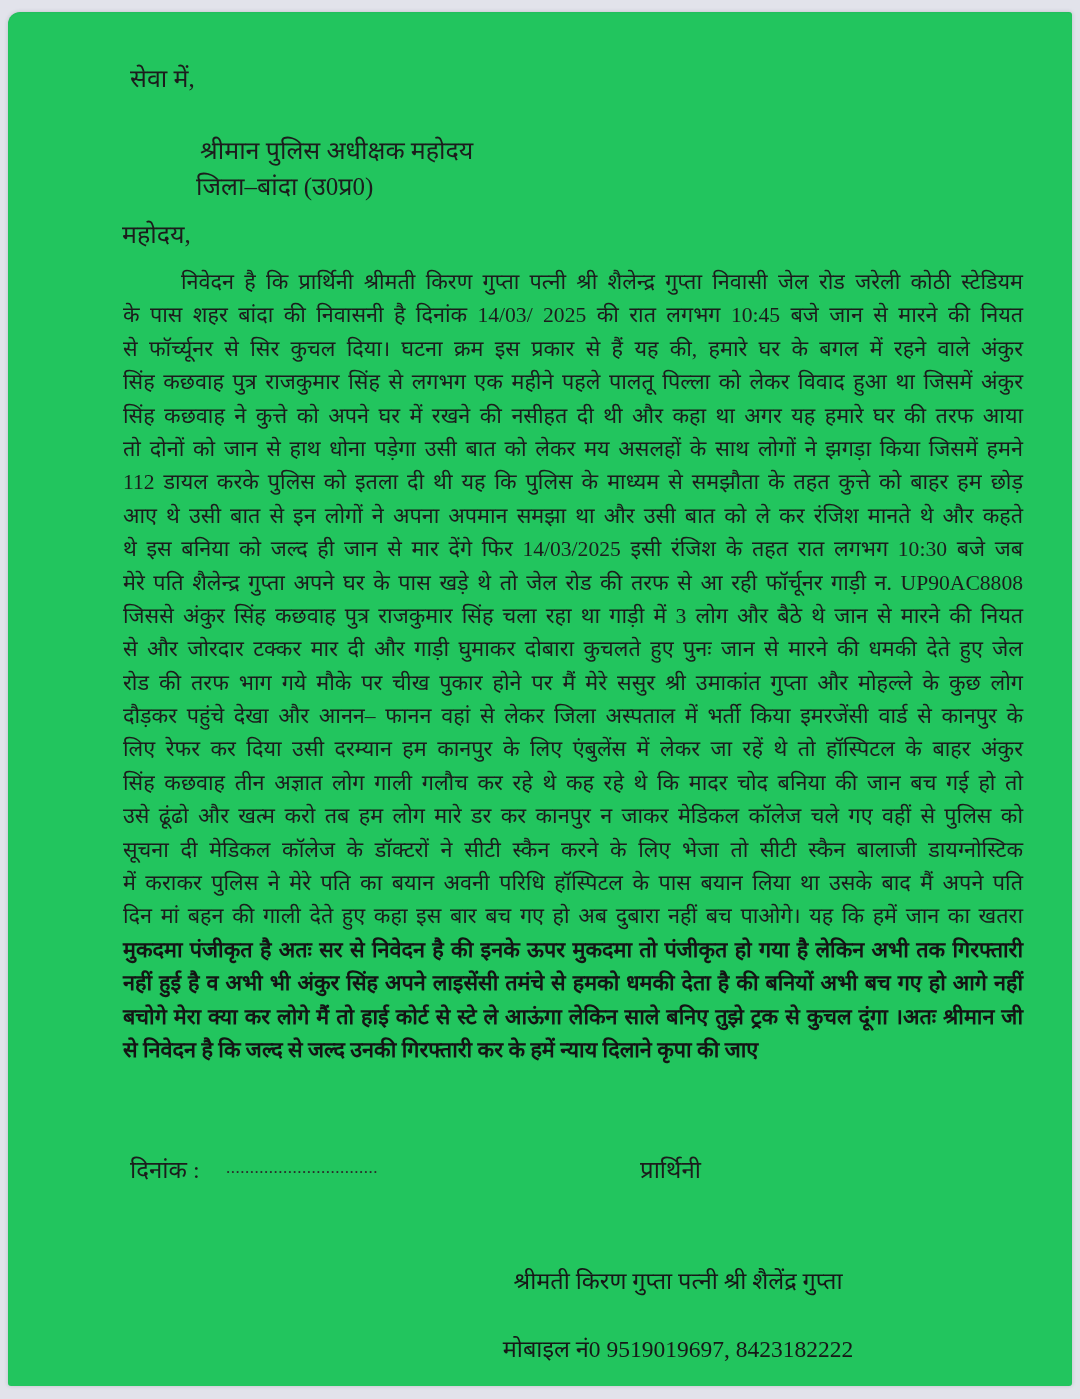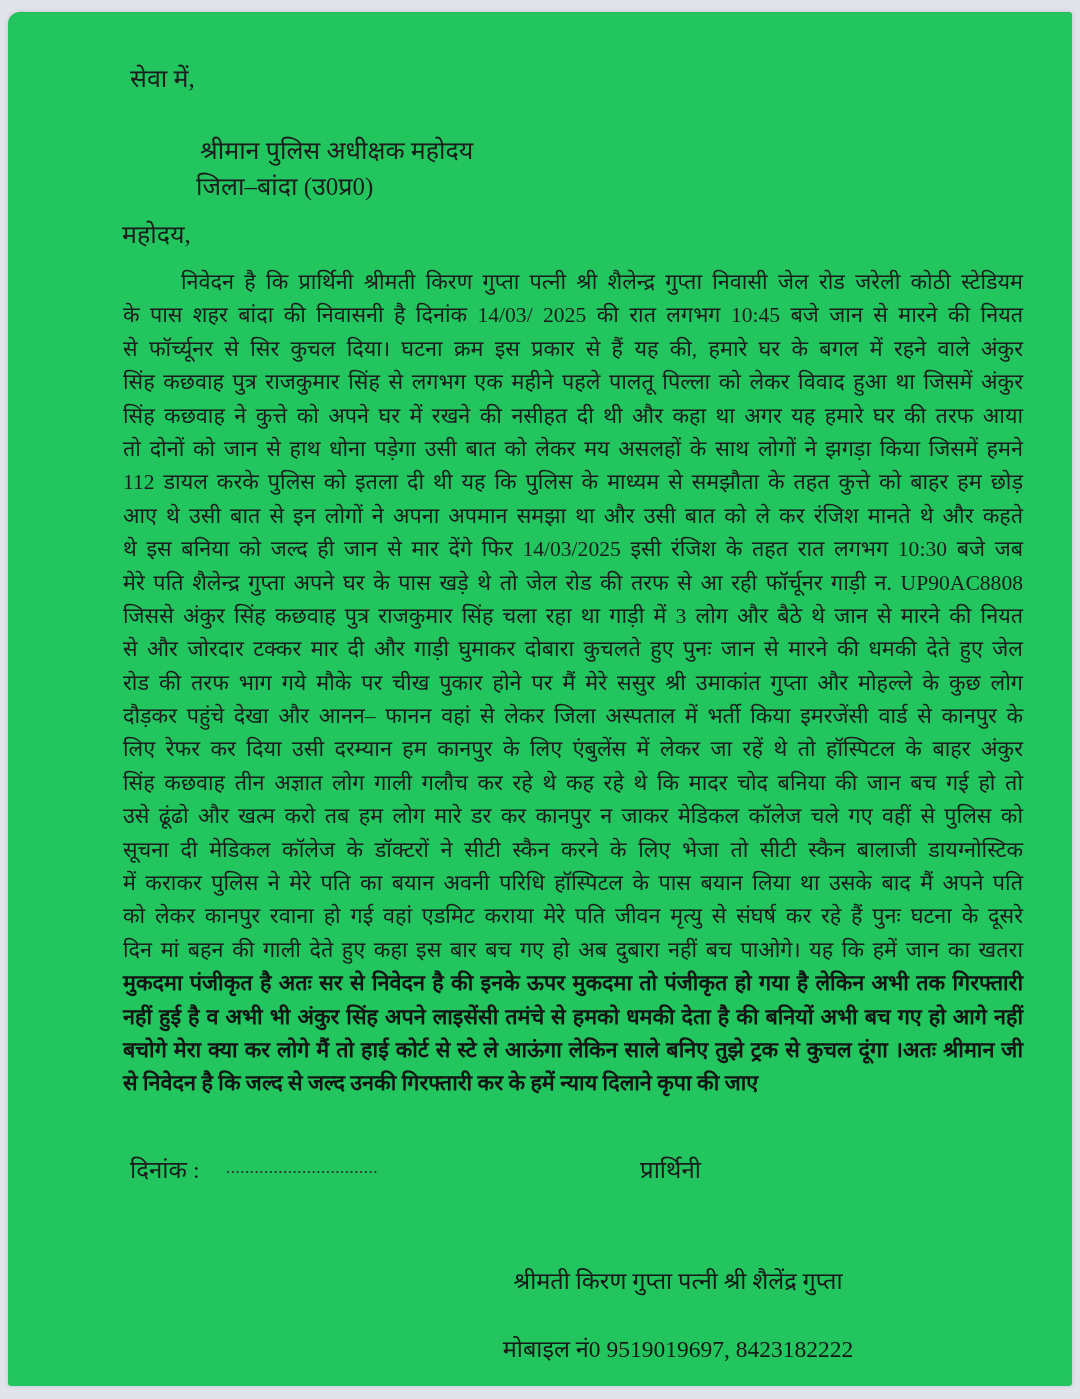--- a/index.html
+++ b/index.html
@@ -105,21 +105,20 @@
         <div class="body-line">मेरे पति शैलेन्द्र गुप्ता अपने घर के पास खड़े थे तो जेल रोड की तरफ से आ रही फॉर्चूनर गाड़ी न. UP90AC8808</div>
         <div class="body-line">जिससे अंकुर सिंह कछवाह पुत्र राजकुमार सिंह चला रहा था गाड़ी में 3 लोग और बैठे थे जान से मारने की नियत</div>
         <div class="body-line">से और जोरदार टक्कर मार दी और गाड़ी घुमाकर दोबारा कुचलते हुए पुनः जान से मारने की धमकी देते हुए जेल</div>
         <div class="body-line">रोड की तरफ भाग गये मौके पर चीख पुकार होने पर मैं मेरे ससुर श्री उमाकांत गुप्ता और मोहल्ले के कुछ लोग</div>
         <div class="body-line">दौड़कर पहुंचे देखा और आनन– फानन वहां से लेकर जिला अस्पताल में भर्ती किया इमरजेंसी वार्ड से कानपुर के</div>
         <div class="body-line">लिए रेफर कर दिया उसी दरम्यान हम कानपुर के लिए एंबुलेंस में लेकर जा रहें थे तो हॉस्पिटल के बाहर अंकुर</div>
         <div class="body-line">सिंह कछवाह तीन अज्ञात लोग गाली गलौच कर रहे थे कह रहे थे कि मादर चोद बनिया की जान बच गई हो तो</div>
         <div class="body-line">उसे ढूंढो और खत्म करो तब हम लोग मारे डर कर कानपुर न जाकर मेडिकल कॉलेज चले गए वहीं से पुलिस को</div>
         <div class="body-line">सूचना दी मेडिकल कॉलेज के डॉक्टरों ने सीटी स्कैन करने के लिए भेजा तो सीटी स्कैन बालाजी डायग्नोस्टिक</div>
         <div class="body-line">में  कराकर पुलिस ने मेरे पति का बयान अवनी परिधि हॉस्पिटल के पास बयान लिया था उसके बाद मैं अपने पति</div>
-        <div class="body-line">को लेकर कानपुर रवाना हो गई वहां एडमिट कराया मेरे पति जीवन मृत्यु से संघर्ष कर रहे हैं पुनः घटना के दूसरे</div>
         <div class="body-line">दिन मां बहन की गाली देते हुए कहा इस बार बच गए हो अब दुबारा नहीं बच पाओगे। यह कि हमें जान का खतरा</div>
         <div class="body-line bold">मुकदमा पंजीकृत है अतः सर से निवेदन है की इनके ऊपर मुकदमा तो पंजीकृत हो गया है  लेकिन  अभी तक  गिरफ्तारी</div>
         <div class="body-line bold">नहीं हुई है व अभी भी  अंकुर सिंह  अपने लाइसेंसी तमंचे से हमको धमकी देता है की बनियों अभी बच गए हो आगे नहीं</div>
         <div class="body-line bold">बचोगे मेरा क्या कर लोगे मैं तो हाई कोर्ट से स्टे ले आऊंगा लेकिन साले बनिए तुझे ट्रक से कुचल दूंगा ।अतः श्रीमान  जी</div>
         <div class="body-line bold no-justify">से निवेदन है कि जल्द से जल्द उनकी गिरफ्तारी कर के हमें न्याय दिलाने कृपा की जाए</div>
       </div>
 
     <div class="date-row">
       <span class="date-label">दिनांक :</span>
       <span class="date-dots">................................</span>

